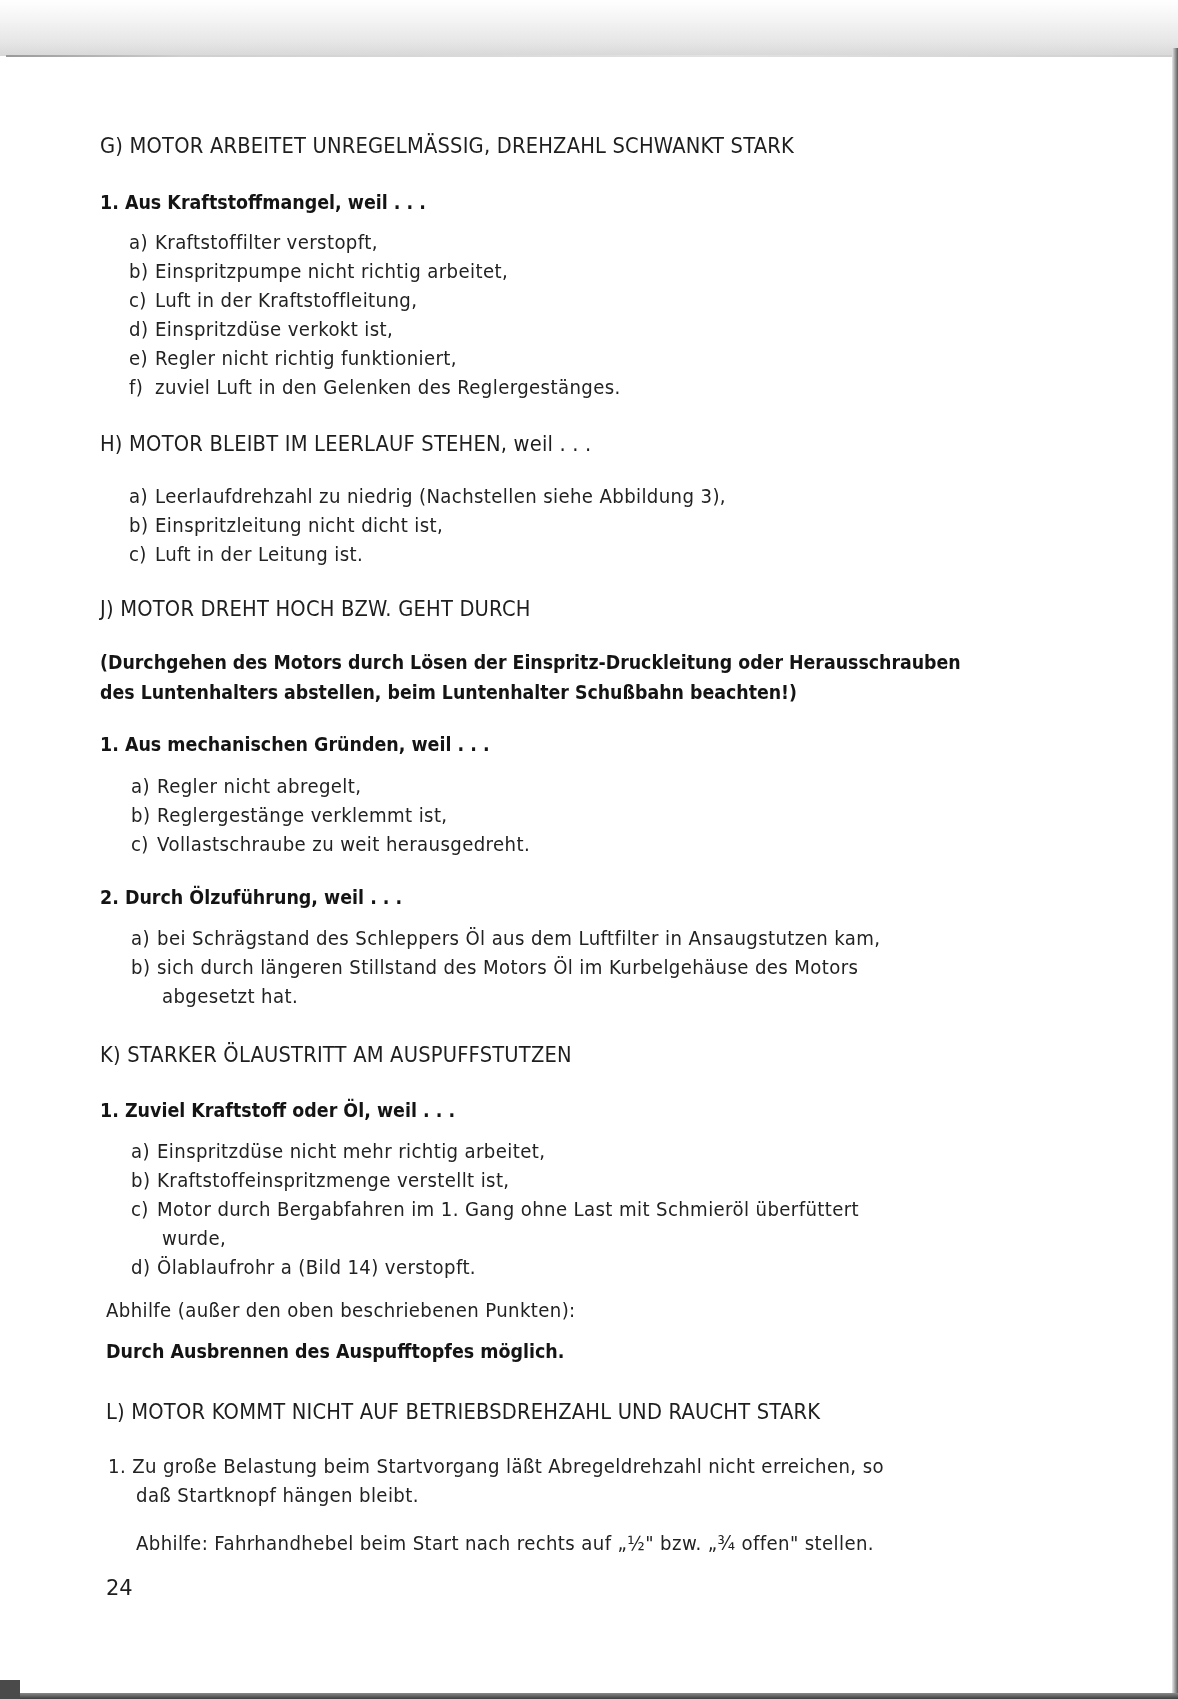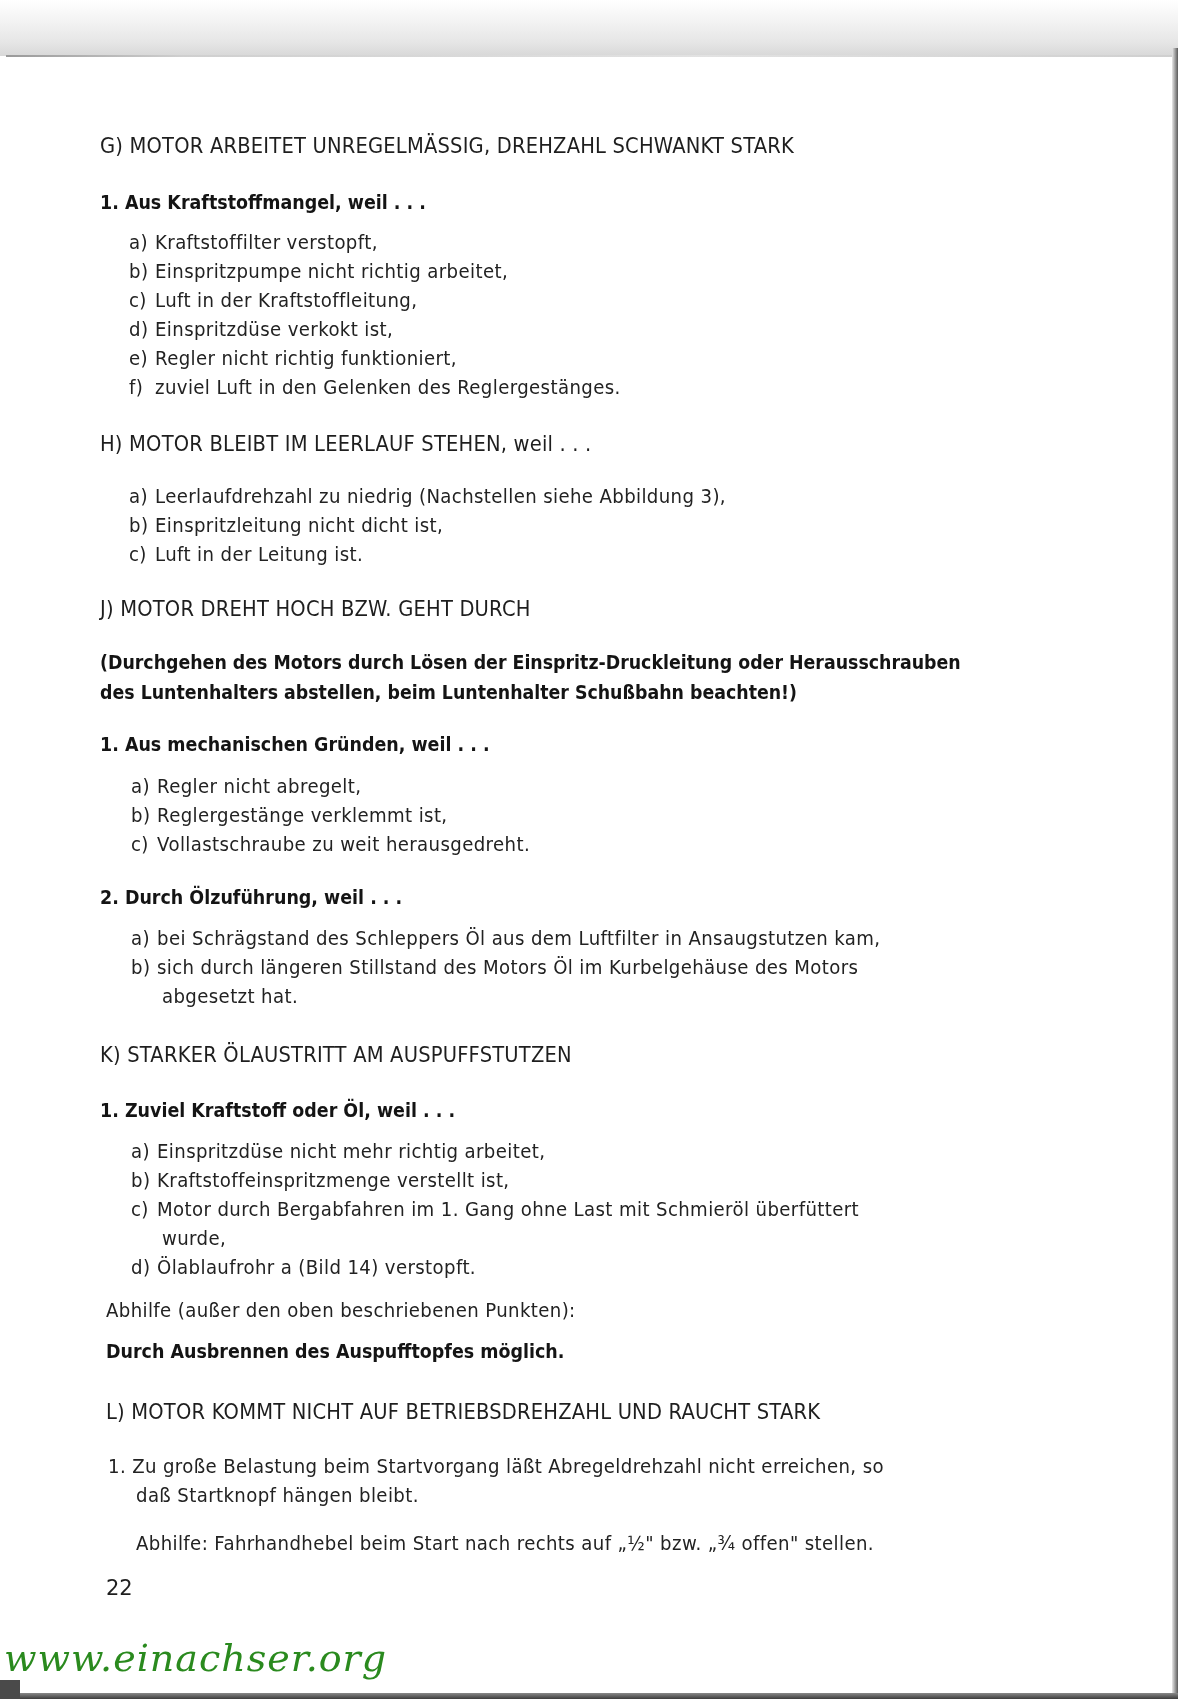--- a/index.html
+++ b/index.html
@@ -106,15 +106,14 @@
   <div class="abs item" style="left:131px; top:1256px;"><span class="lbl">d)</span><span>Ölablaufrohr a (Bild 14) verstopft.</span></div>
 
   <div class="abs plain" style="left:106px; top:1299px;">Abhilfe (außer den oben beschriebenen Punkten):</div>
   <div class="abs boldline" style="left:106px; top:1340px;">Durch Ausbrennen des Auspufftopfes möglich.</div>
 
   <div class="abs heading" style="left:106px; top:1400px;">L) MOTOR KOMMT NICHT AUF BETRIEBSDREHZAHL UND RAUCHT STARK</div>
   <div class="abs plain" style="left:108px; top:1455px;">1. Zu große Belastung beim Startvorgang läßt Abregeldrehzahl nicht erreichen, so</div>
   <div class="abs plain" style="left:136px; top:1484px;">daß Startknopf hängen bleibt.</div>
   <div class="abs plain" style="left:136px; top:1532px;">Abhilfe: Fahrhandhebel beim Start nach rechts auf „½" bzw. „¾ offen" stellen.</div>
 
-  <div class="abs pagenum" style="left:106px; top:1576px;">22</div>
-  <div class="abs watermark" style="left:4px; top:1636px;">www.einachser.org</div>
+  <div class="abs pagenum" style="left:106px; top:1576px;">24</div>
 </div>
 
 </body></html>

